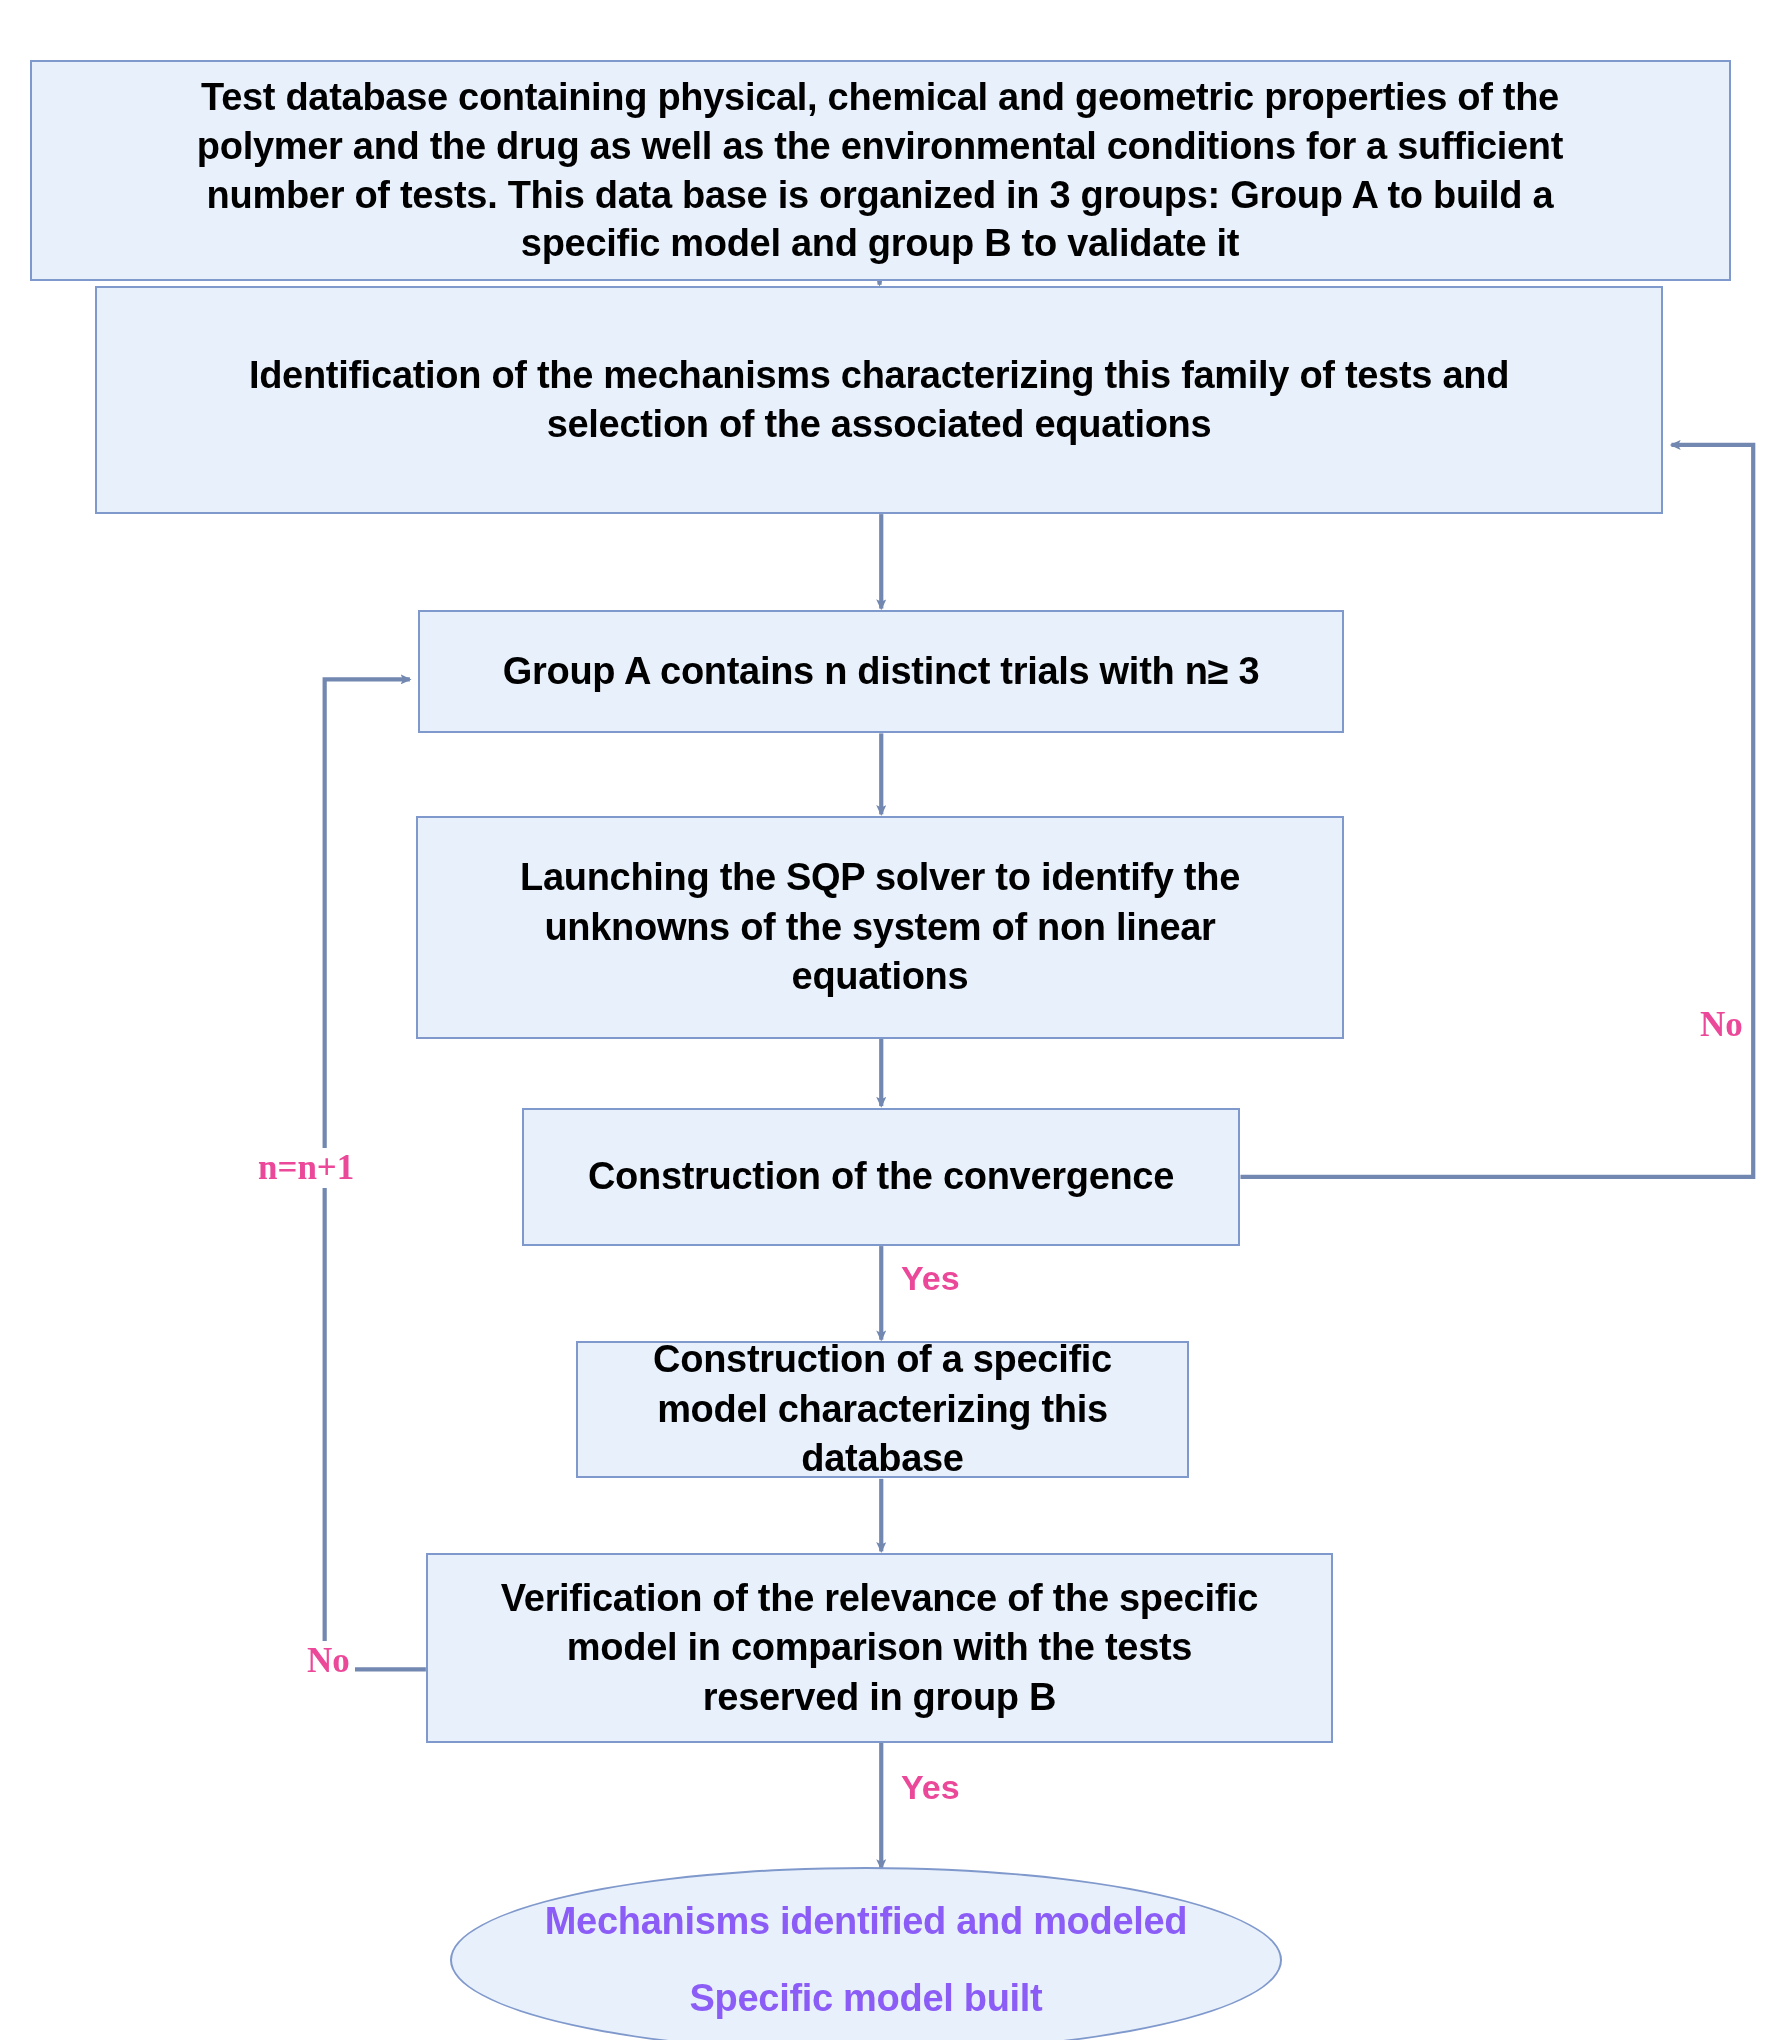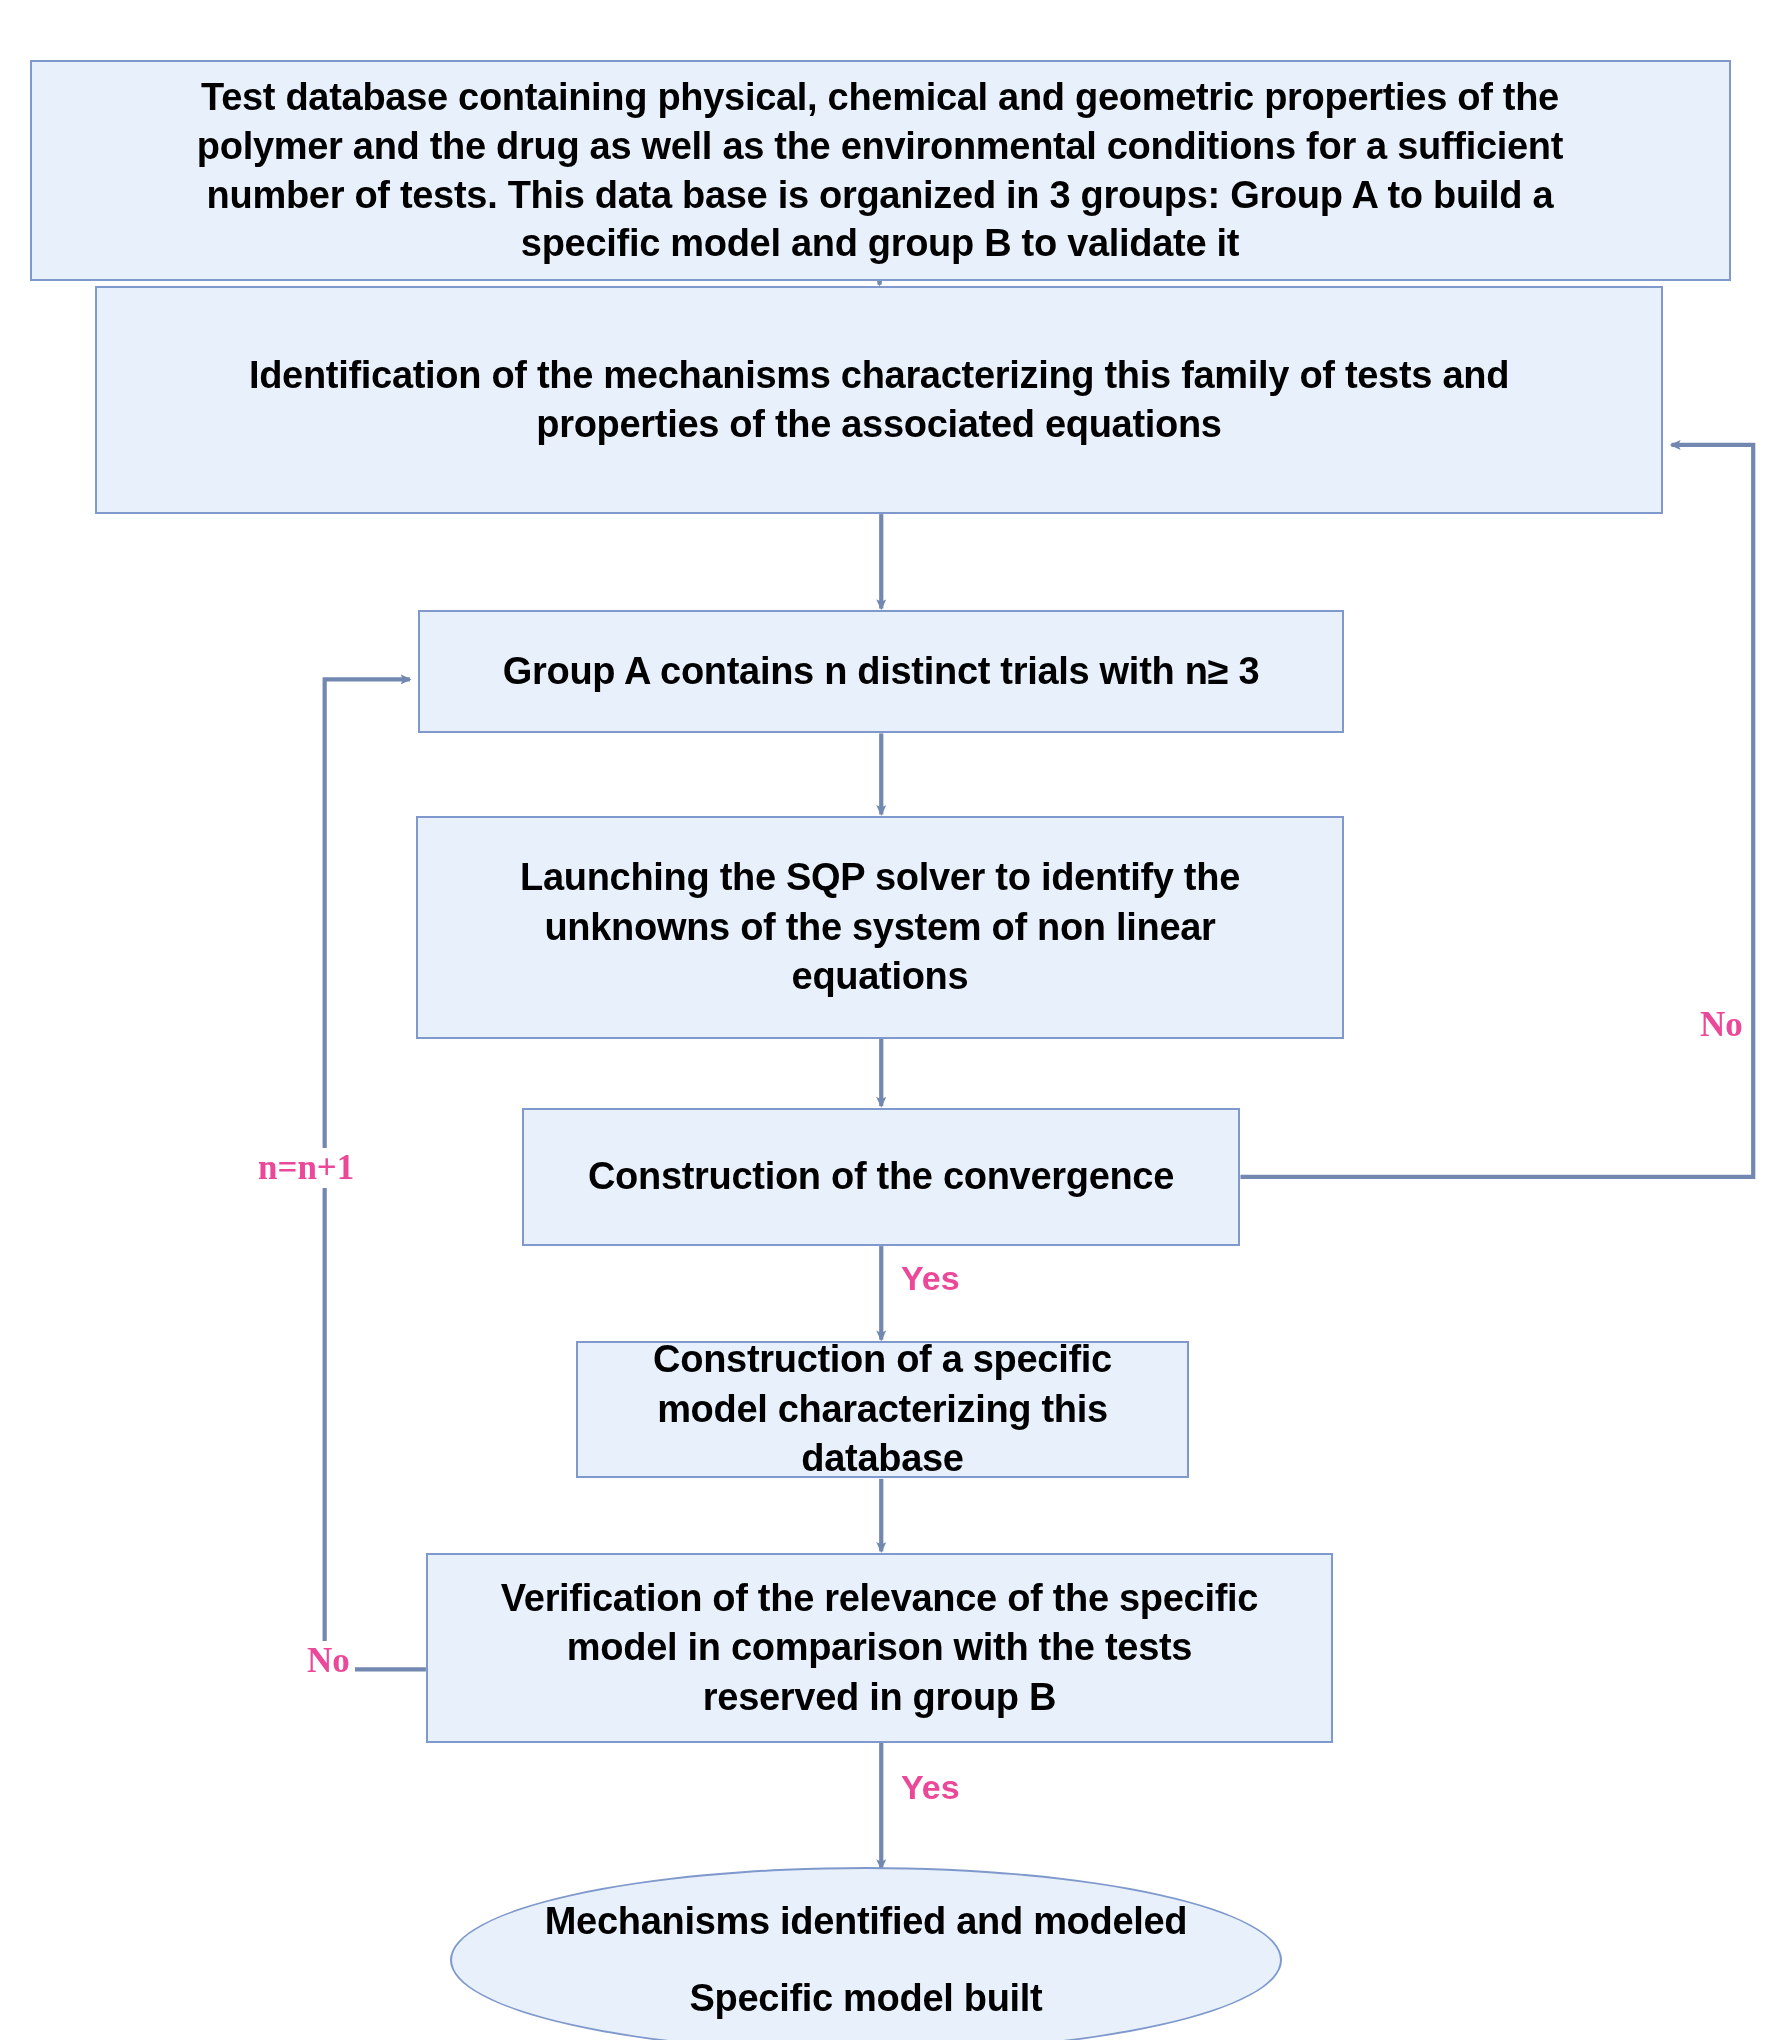--- a/index.html
+++ b/index.html
@@ -35,21 +35,21 @@
   #n6 .txt{font-size:38px;}
 
   #n7{left:426px; top:1518px; width:907px; height:190px;}
   #n7 .txt{font-size:38px;}
 
   .ellipse{position:absolute;box-sizing:border-box;background:#e8f1fb;
            border:2.5px solid #8099cc;border-radius:50%;
            display:flex;flex-direction:column;align-items:center;
            justify-content:center;text-align:center;}
   #n8{left:450px;top:1832px;width:832px;height:186px;}
-  #n8 .etxt{font-weight:bold;font-size:38px;color:#000000;letter-spacing:-0.3px;
+  #n8 .etxt{font-weight:bold;font-size:38px;color:#8b5cf6;letter-spacing:-0.3px;
             font-family:"Liberation Sans", sans-serif;}
   #n8 .l1{margin-bottom:34px;}
 
   .edge-label{position:absolute;color:#ec4899;font-weight:bold;font-size:34px;
               font-family:"Liberation Sans", sans-serif;background:#ffffff;
               padding:0 5px;white-space:nowrap;}
   .edge-label.serif{font-family:"Liberation Serif", serif;font-weight:bold;
                     font-size:35px;}
 
   #lbl-no-right{left:1695px; top:970px;}
@@ -96,21 +96,21 @@
       <span>Test database containing physical, chemical and geometric properties of the</span><br>
       <span>polymer and the drug as well as the environmental conditions for a sufficient</span><br>
       <span>number of tests. This data base is organized in  3 groups: Group A to build a</span><br>
       <span>specific model and group B to validate it</span>
     </div>
   </div>
 
   <div class="node" id="n2">
     <div class="txt">
       <span>Identification of the mechanisms characterizing this family of tests and</span><br>
-      <span>properties of the associated equations</span>
+      <span>selection of the associated equations</span>
     </div>
   </div>
 
   <div class="node" id="n3">
     <div class="txt">
       <span>Group A contains n distinct trials with n≥ 3</span>
     </div>
   </div>
 
   <div class="node" id="n4">

